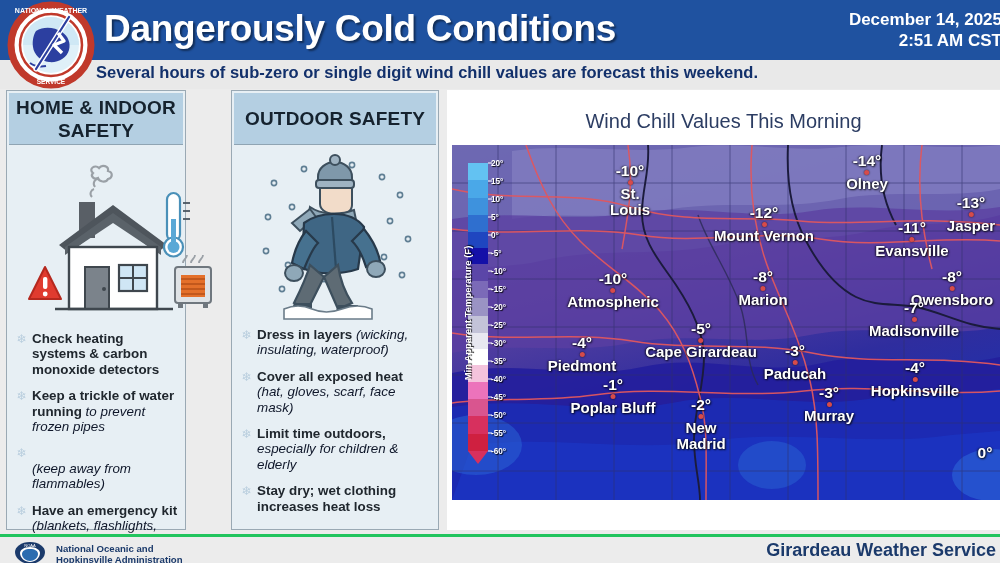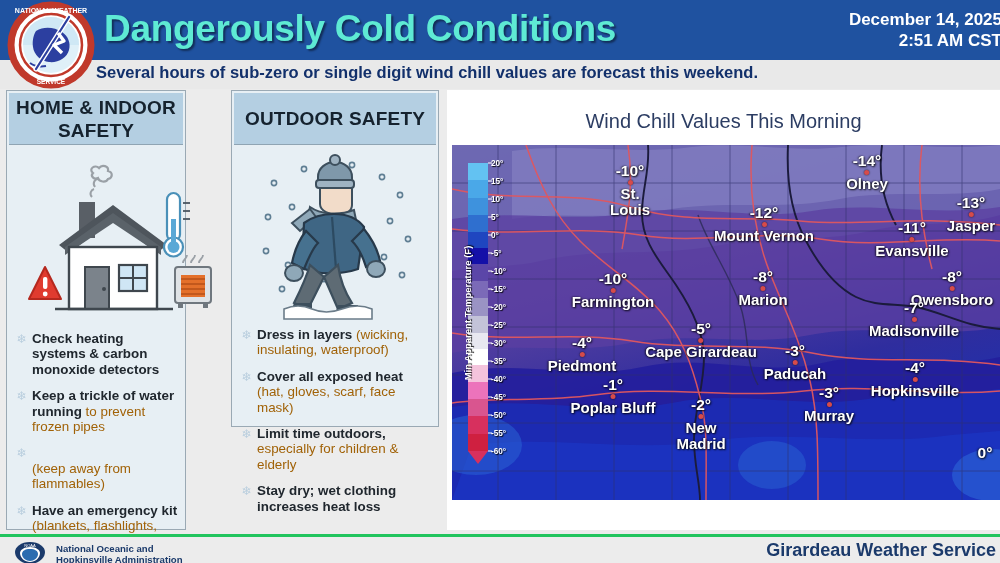--- a/index.html
+++ b/index.html
@@ -2,53 +2,53 @@
 <html><head>
 <meta charset="utf-8">
 <style>
   html,body{margin:0;padding:0;background:#e8e8e8;}
   body{width:1000px;height:563px;overflow:hidden;font-family:"Liberation Sans",sans-serif;}
   .page{position:relative;width:1000px;height:563px;background:#ececec;overflow:hidden;}
 
   
   .header{position:absolute;left:0;top:0;width:1000px;height:60px;background:#1f52a0;}
   .nws-logo{position:absolute;left:6px;top:1px;width:90px;height:88px;z-index:6;}
-  .title{position:absolute;left:104px;top:8px;font-size:37px;font-weight:bold;color:#5eead4;
+  .title{position:absolute;left:104px;top:8px;font-size:37px;font-weight:bold;color:#ffffff;
          letter-spacing:-0.3px;text-shadow:2px 2px 2px rgba(0,0,0,.45);white-space:nowrap;
          font-family:"Liberation Sans",sans-serif;}
   .date-block{position:absolute;right:-2px;top:9px;text-align:right;color:#ffffff;
               font-size:17px;font-weight:bold;line-height:21px;white-space:nowrap;}
   .subhead-band{position:absolute;left:0;top:60px;width:1000px;height:29px;background:#e9e9e9;}
   .subhead{position:absolute;left:96px;top:63px;font-size:16.5px;font-weight:bold;color:#12306b;
            white-space:nowrap;}
 
   
   .panel{position:absolute;background:#e7eff4;border:1px solid #9aa9b4;box-sizing:border-box;}
   .panel-head{background:#b4cfe2;border-bottom:1px solid #8fa4b3;box-sizing:border-box;
               display:flex;align-items:center;justify-content:center;text-align:center;
               font-weight:bold;color:#15222e;letter-spacing:.2px;}
   .panel-body{position:absolute;left:0;right:0;bottom:0;}
 
   #panel-home{left:6px;top:90px;width:180px;height:440px;}
   #panel-home .panel-head{position:absolute;left:2px;top:2px;right:2px;height:52px;font-size:19px;line-height:23px;}
   #panel-home .panel-body{top:56px;}
-  #panel-outdoor{left:231px;top:90px;width:208px;height:337px;}
+  #panel-outdoor{left:231px;top:90px;width:208px;height:440px;}
   #panel-outdoor .panel-head{position:absolute;left:2px;top:2px;right:2px;height:52px;font-size:19px;}
   #panel-outdoor .panel-body{top:56px;}
 
   .art{position:relative;height:180px;}
   .art-outdoor{position:relative;height:175px;}
 
   .tips{position:absolute;left:8px;right:6px;top:184px;}
   .tips-outdoor{top:180px;}
   .tip{display:flex;align-items:flex-start;margin-bottom:11px;}
   .flake{flex:0 0 13px;color:#b9cede;font-size:12px;line-height:15px;margin-right:4px;
          margin-top:1px;text-align:center;}
   .tip-text{font-size:13.4px;line-height:15.4px;color:#20272e;font-weight:bold;}
-  .tip-text .light{font-weight:normal;color:#a16207;}
+  .tip-text .light{font-weight:normal;color:#0f172a;font-style:italic;}
 
   
   .map-wrap{position:absolute;left:447px;top:90px;width:553px;height:440px;background:#ffffff;}
   .map-title{position:absolute;left:0;right:0;top:20px;text-align:center;font-size:20px;
              color:#2c3d63;}
   .map-img{position:absolute;left:5px;top:55px;width:548px;height:355px;overflow:hidden;
            background:#4a3f8f;}
   .map-canvas{position:absolute;left:0;top:0;width:548px;height:355px;}
 
   .city{position:absolute;text-align:center;color:#ffffff;
@@ -410,21 +410,21 @@
             <div class="nm">Jasper</div>
           </div>
           <div class="city" style="left: 460px; top: 75px;">
             <div class="temp">-11°</div>
             <div class="dot"></div>
             <div class="nm">Evansville</div>
           </div>
           <div class="city" style="left: 161px; top: 126px;">
             <div class="temp">-10°</div>
             <div class="dot"></div>
-            <div class="nm">Farmington</div>
+            <div class="nm">Atmospheric</div>
           </div>
           <div class="city" style="left: 311px; top: 124px;">
             <div class="temp">-8°</div>
             <div class="dot"></div>
             <div class="nm">Marion</div>
           </div>
           <div class="city" style="left: 500px; top: 124px;">
             <div class="temp">-8°</div>
             <div class="dot"></div>
             <div class="nm">Owensboro</div>

